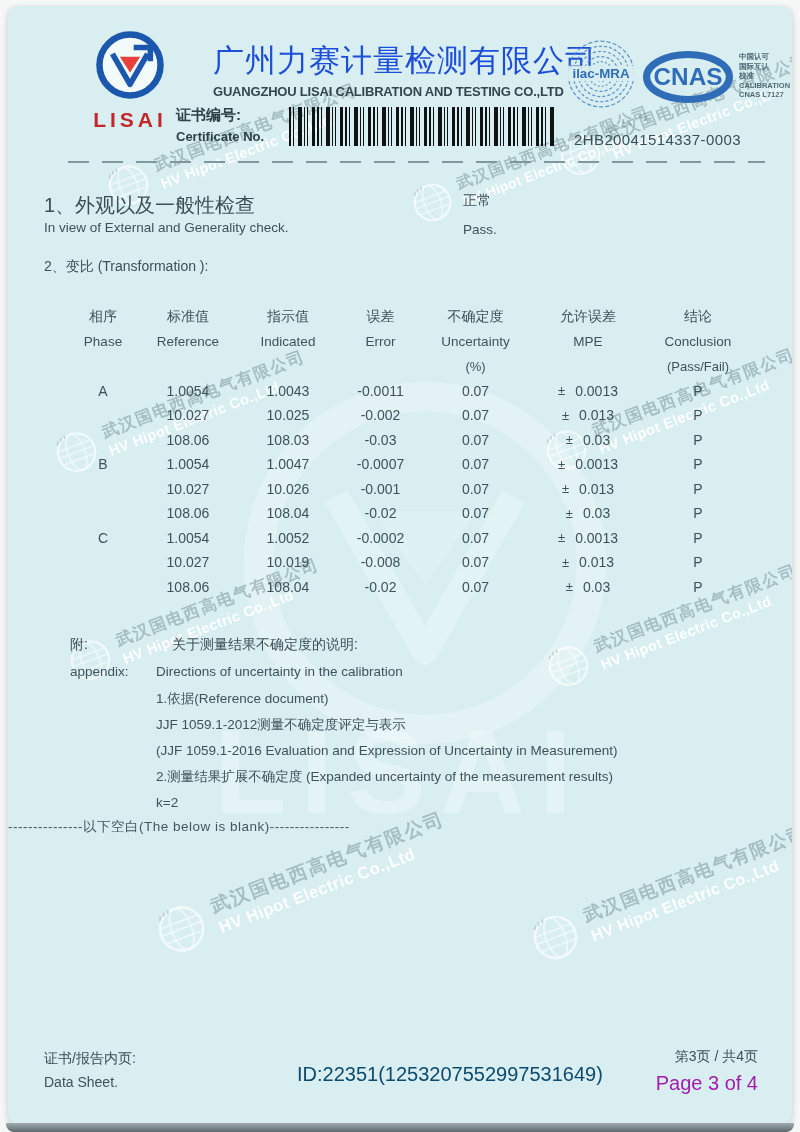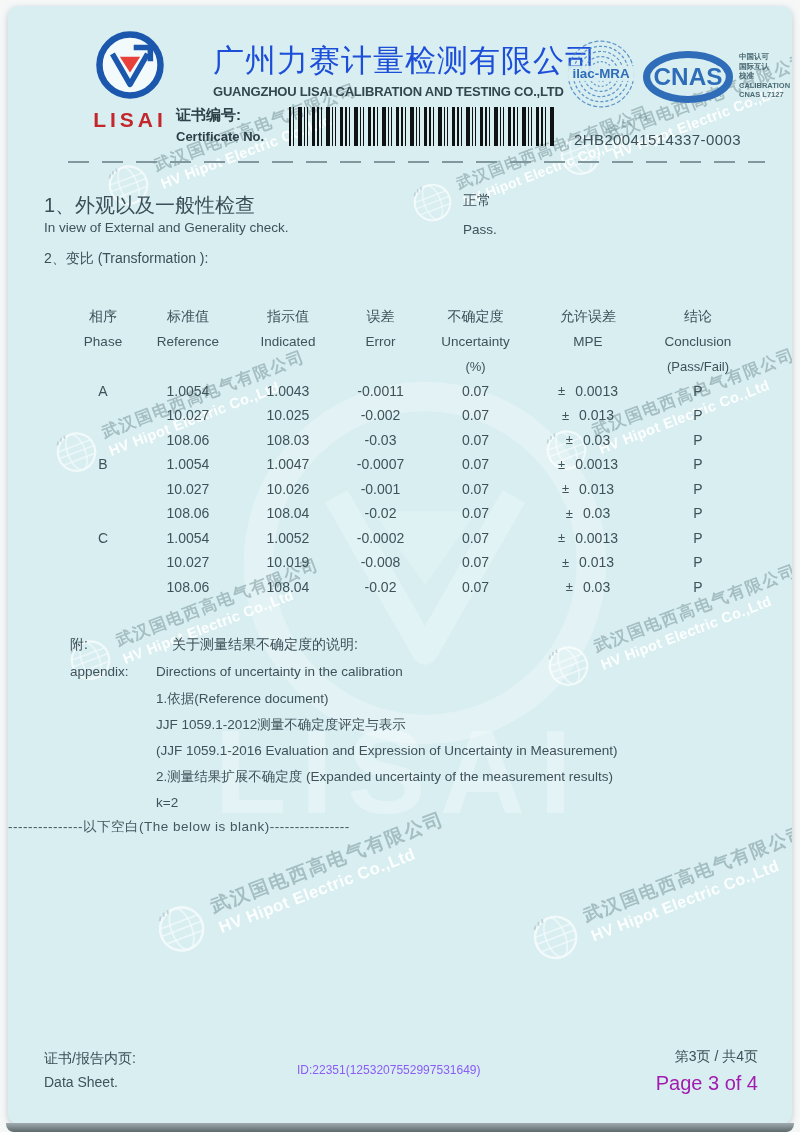--- a/index.html
+++ b/index.html
@@ -53,21 +53,21 @@
   .cert-number { position:absolute; left:566px; top:125px; font-size:15px; color:#3c4f57;
                  letter-spacing:.4px; }
   .dash-sep { position:absolute; left:60px; top:155px; width:697px; height:2px;
     background:repeating-linear-gradient(90deg,#7f979d 0 21px, transparent 21px 34px); }
 
   
   .s1-cn { position:absolute; left:36px; top:186px; font-size:20px; color:#3c4f57; }
   .s1-en { position:absolute; left:36px; top:214px; font-size:13.5px; color:#3f525a; }
   .s1-res-cn { position:absolute; left:455px; top:186px; font-size:14px; color:#3c4f57; }
   .s1-res-en { position:absolute; left:455px; top:216px; font-size:13.5px; color:#3f525a; }
-  .s2-title { position:absolute; left:36px; top:244px; font-size:14px; color:#3c4f57; }
+  .s2-title { position:absolute; left:36px; top:252px; font-size:14px; color:#3c4f57; }
 
   .table { position:absolute; left:60px; top:299px; width:680px; display:grid;
            grid-template-columns:70px 100px 100px 85px 105px 120px 100px;
            grid-auto-rows:24.5px; align-items:center; }
   .table > div { text-align:center; font-size:14px; color:#3f525a; white-space:nowrap; }
   .table .h-en { font-size:13.5px; }
   .table .h-sub { font-size:13px; }
   .table .c-mpe { display:flex; justify-content:center; align-items:center; gap:10px; }
   .table .c-mpe .sign { font-size:13px; }
 
@@ -77,21 +77,21 @@
   .ap-label-en { position:absolute; left:62px; top:658px; font-size:13.5px; color:#3f525a; }
   .ap-title-en { position:absolute; left:148px; top:658px; font-size:13.5px; color:#3f525a; }
   .ap-lines { position:absolute; left:148px; top:680px; }
   .ap-line { height:26px; line-height:26px; font-size:13.5px; color:#3f525a; white-space:nowrap; }
   .blank-note { position:absolute; left:0; right:20px; top:812px; 
                 font-size:13.5px; color:#45565e; letter-spacing:.5px; }
 
   
   .ft-left-cn { position:absolute; left:36px; top:1044px; font-size:14px; color:#3c4f57; }
   .ft-left-en { position:absolute; left:36px; top:1068px; font-size:14px; color:#3f525a; }
-  .ft-id { position:absolute; left:289px; top:1057px; font-size:12px; color:#8b5cf6; }
+  .ft-id { position:absolute; left:289px; top:1057px; font-size:20px; color:#0c4a6e; }
   .ft-right-cn { position:absolute; right:34px; top:1042px; font-size:14px; color:#3c4f57; text-align:center; }
   .ft-right-en { position:absolute; right:34px; top:1066px; font-size:20px; color:#a21caf; text-align:right; }
 </style>
 </head>
 <body>
 
 <div class="scan">
   <div class="page">
 
     <div class="wm-layer">

